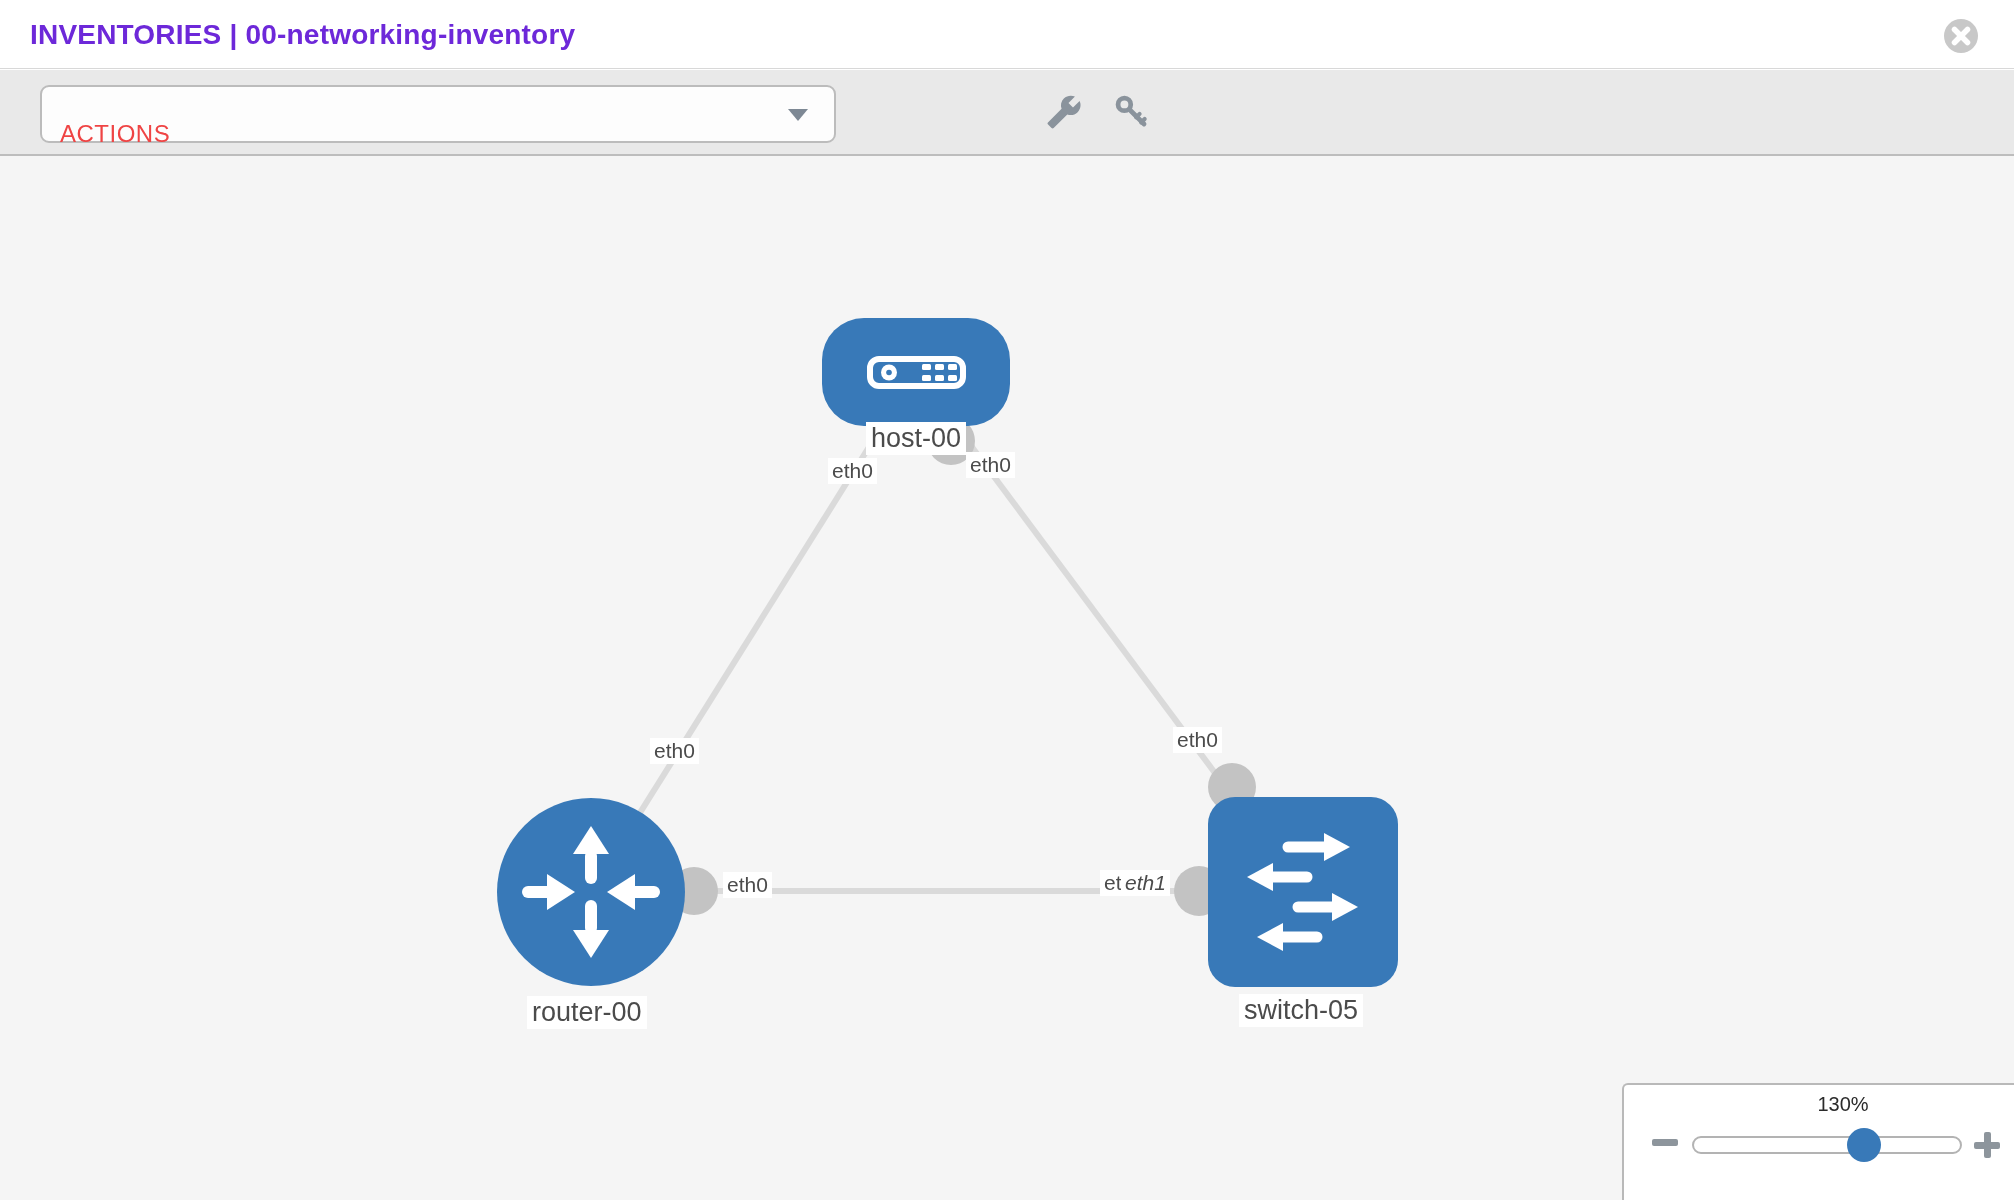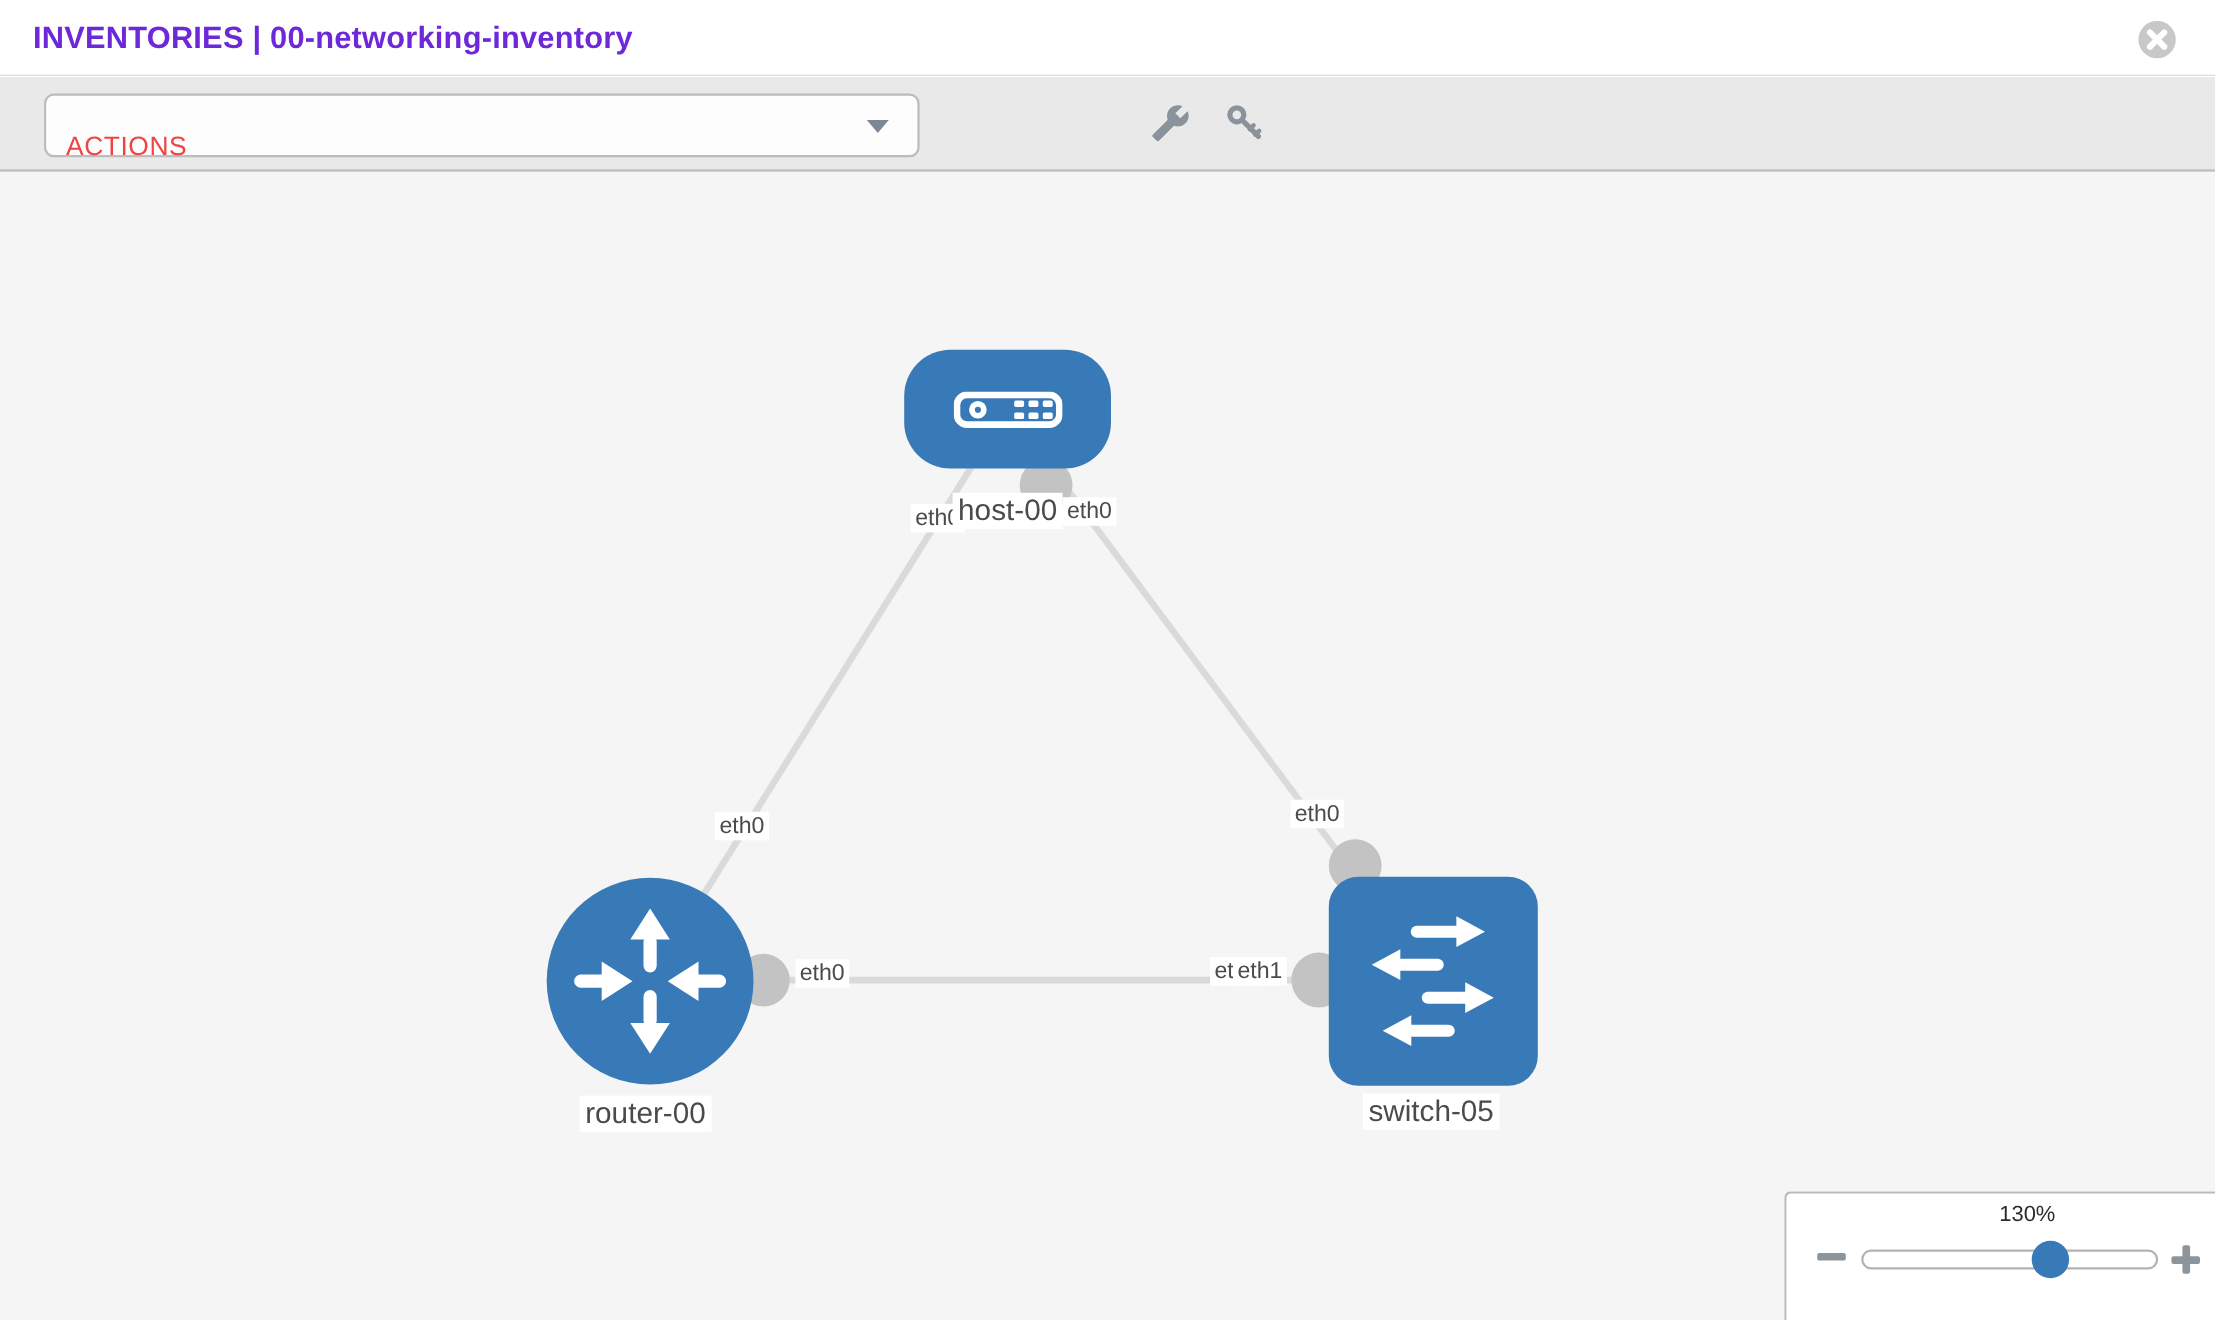--- a/index.html
+++ b/index.html
@@ -139,23 +139,23 @@
       </g>
     </svg>
   </div>
 
   <div class="net-label iface-label" style="left:828px; top:458px;">eth0</div>
   <div class="net-label iface-label" style="left:966px; top:452px;">eth0</div>
   <div class="net-label iface-label" style="left:650px; top:738px;">eth0</div>
   <div class="net-label iface-label" style="left:1173px; top:727px;">eth0</div>
   <div class="net-label iface-label" style="left:723px; top:872px;">eth0</div>
   <div class="net-label iface-label" style="left:1100px; top:870px;">eth0</div>
-  <div class="net-label iface-label" style="left:1121px; top:870px;">eth1</div>
-
-  <div class="net-label name-label" style="left:866px; top:448px;">host-00</div>
+  <div class="net-label iface-label" style="left:1121px; top:870px;font-style:italic;">eth1</div>
+
+  <div class="net-label name-label" style="left:866px; top:422px;">host-00</div>
   <div class="net-label name-label" style="left:527px; top:996px;">router-00</div>
   <div class="net-label name-label" style="left:1239px; top:994px;">switch-05</div>
 
   <div class="zoom-panel">
     <div class="zoom-value">130%</div>
     <button class="zoom-minus"></button>
     <div class="zoom-track"></div>
     <div class="zoom-knob" style="background:#3879b8"></div>
     <button class="zoom-plus">
       <span class="h"></span>

